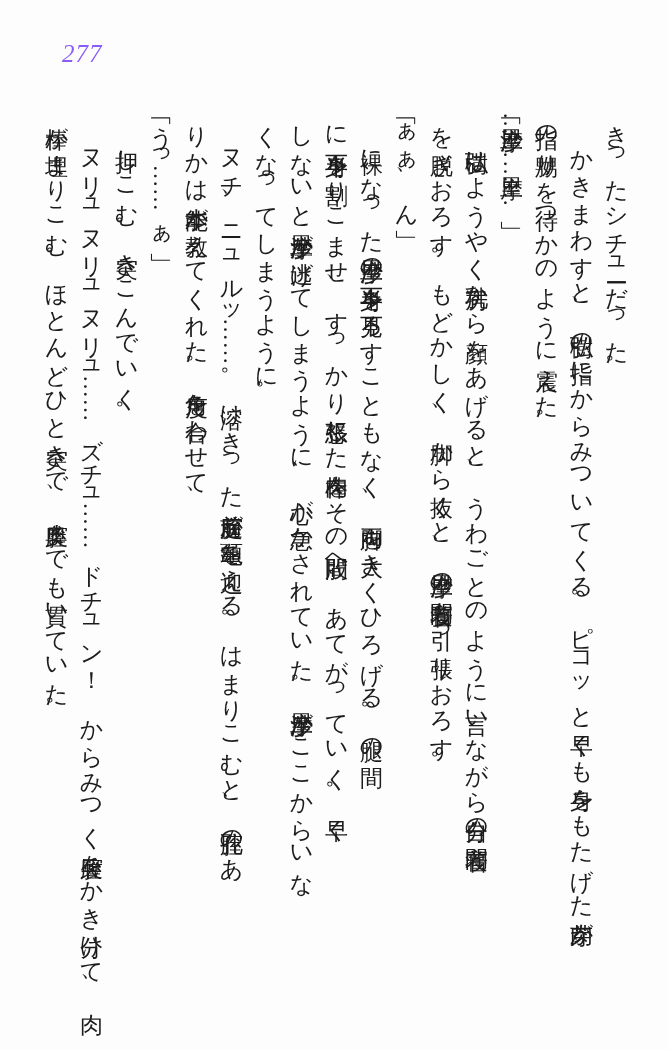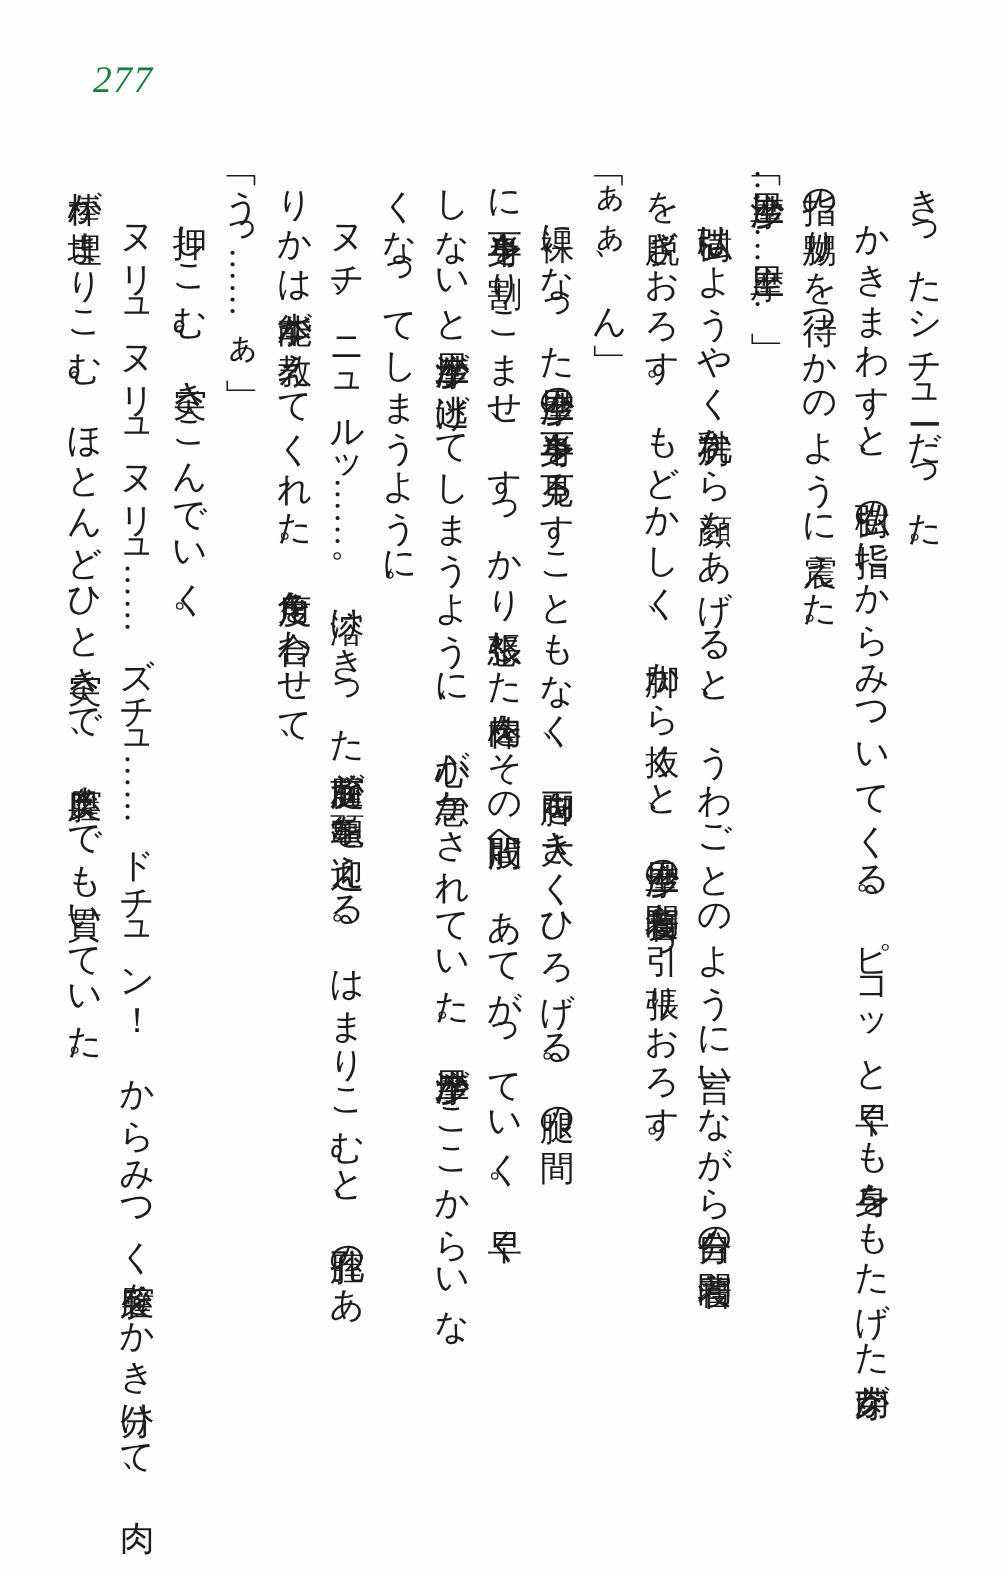--- a/index.html
+++ b/index.html
@@ -14,21 +14,21 @@
     overflow: hidden;
     font-family: "Liberation Serif", "DejaVu Serif", serif;
   }
   .page-number {
     position: absolute;
     left: 62px;
     top: 40px;
     font-size: 25px;
     font-style: italic;
     letter-spacing: 1px;
-    color: #15803d;
+    color: #8b5cf6;
   }
   .text-area {
     position: absolute;
     top: 110px;
     right: 34px;
     height: 930px;
     writing-mode: vertical-rl;
     text-orientation: mixed;
     font-size: 23px;
     line-height: 35px;

